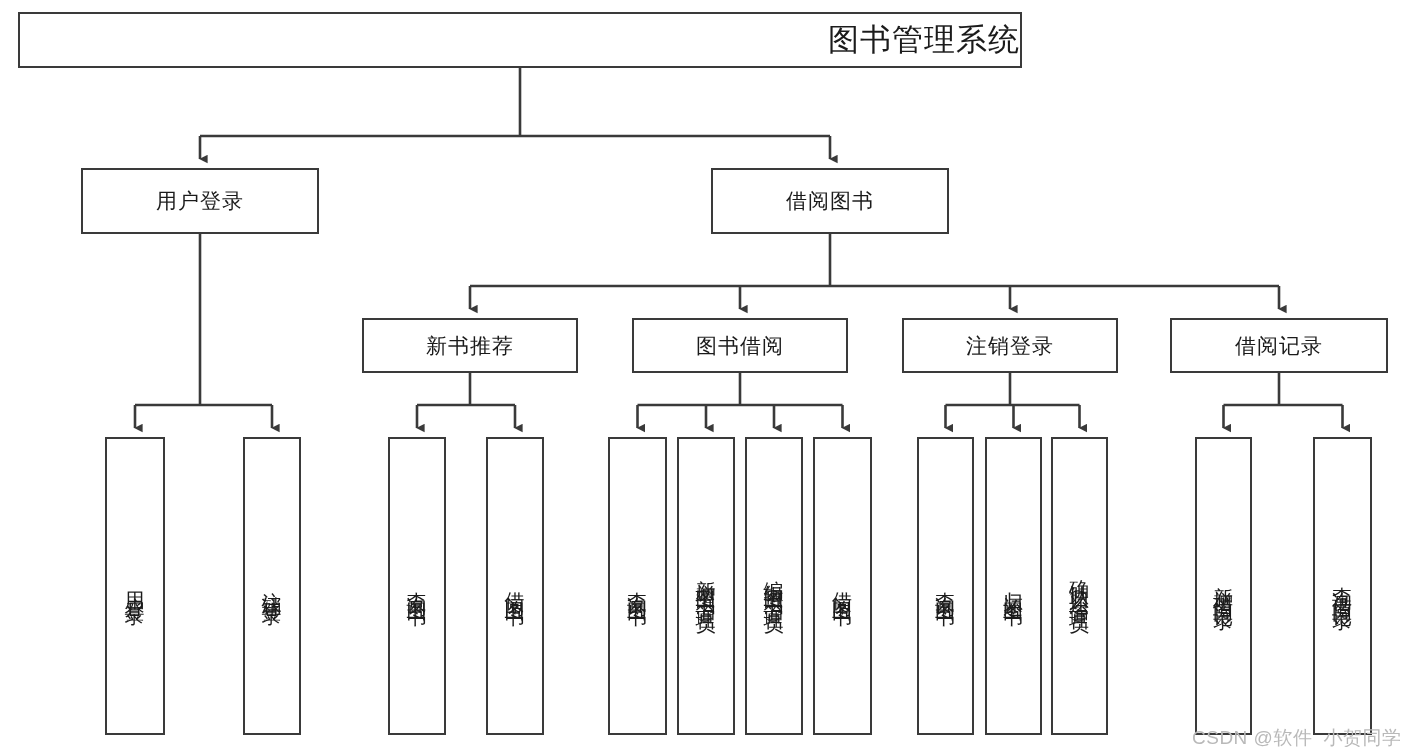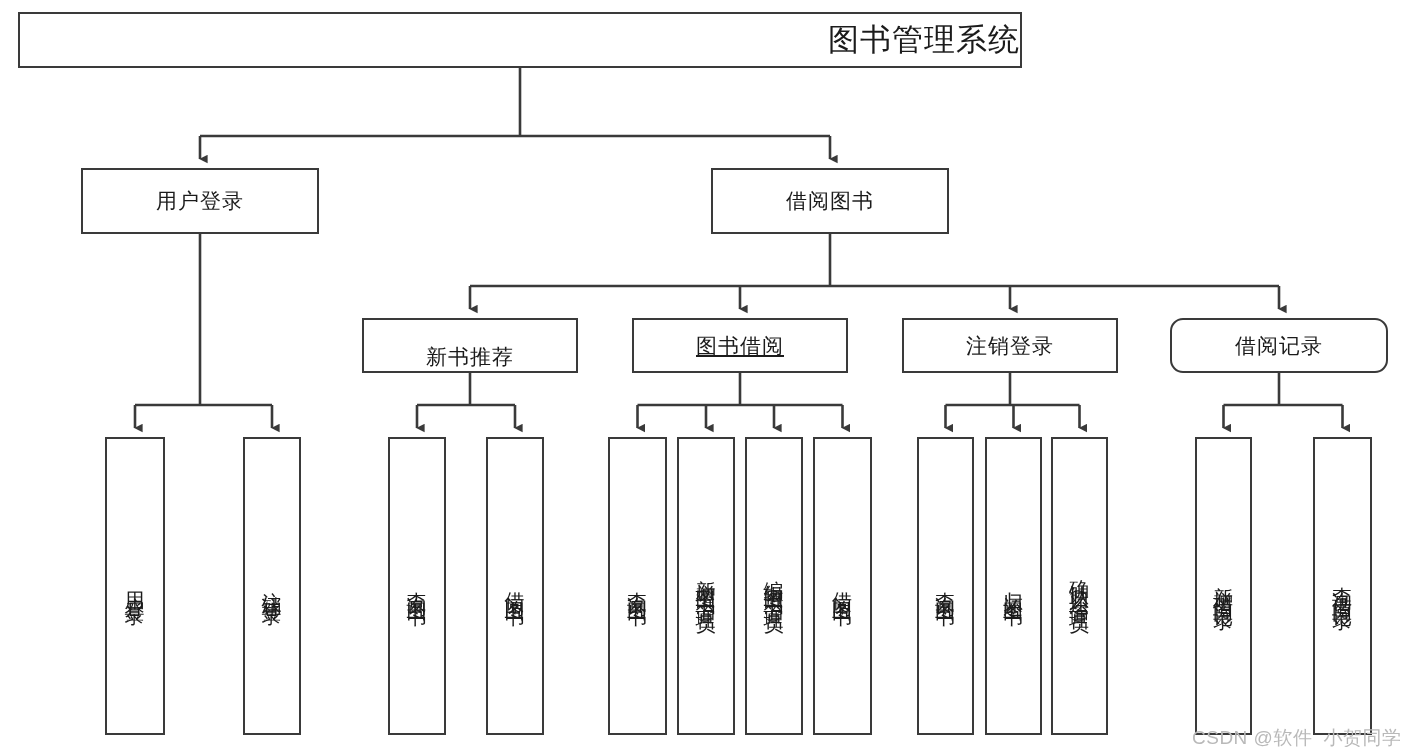--- a/index.html
+++ b/index.html
@@ -128,30 +128,30 @@
     <span class="node-label">图书管理系统</span>
   </div>
 
   <div class="node level2" style="left: 81px; top: 168px; width: 238px; height: 66px;">
     <span class="node-label">用户登录</span>
   </div>
   <div class="node level2" style="left: 711px; top: 168px; width: 238px; height: 66px;">
     <span class="node-label">借阅图书</span>
   </div>
 
-  <div class="node level3" style="left: 362px; top: 318px; width: 216px; height: 55px; align-items: flex-end;">
+  <div class="node level3" style="left: 362px; top: 318px; width: 216px; height: 55px;">
     <span class="node-label">新书推荐</span>
   </div>
-  <div class="node level3" style="left: 632px; top: 318px; width: 216px; height: 55px; text-decoration: underline;">
+  <div class="node level3" style="left: 632px; top: 318px; width: 216px; height: 55px;">
     <span class="node-label">图书借阅</span>
   </div>
   <div class="node level3" style="left: 902px; top: 318px; width: 216px; height: 55px;">
     <span class="node-label">注销登录</span>
   </div>
-  <div class="node level3" style="left: 1170px; top: 318px; width: 218px; height: 55px; border-radius: 13px;">
+  <div class="node level3" style="left: 1170px; top: 318px; width: 218px; height: 55px;">
     <span class="node-label">借阅记录</span>
   </div>
 
   <div class="node leaf" style="left: 105px; top: 437px; width: 60px; height: 298px;">
     <span class="node-label">用户登录</span>
   </div>
   <div class="node leaf" style="left: 243px; top: 437px; width: 58px; height: 298px;">
     <span class="node-label">注销登录</span>
   </div>
   <div class="node leaf" style="left: 388px; top: 437px; width: 58px; height: 298px;">

